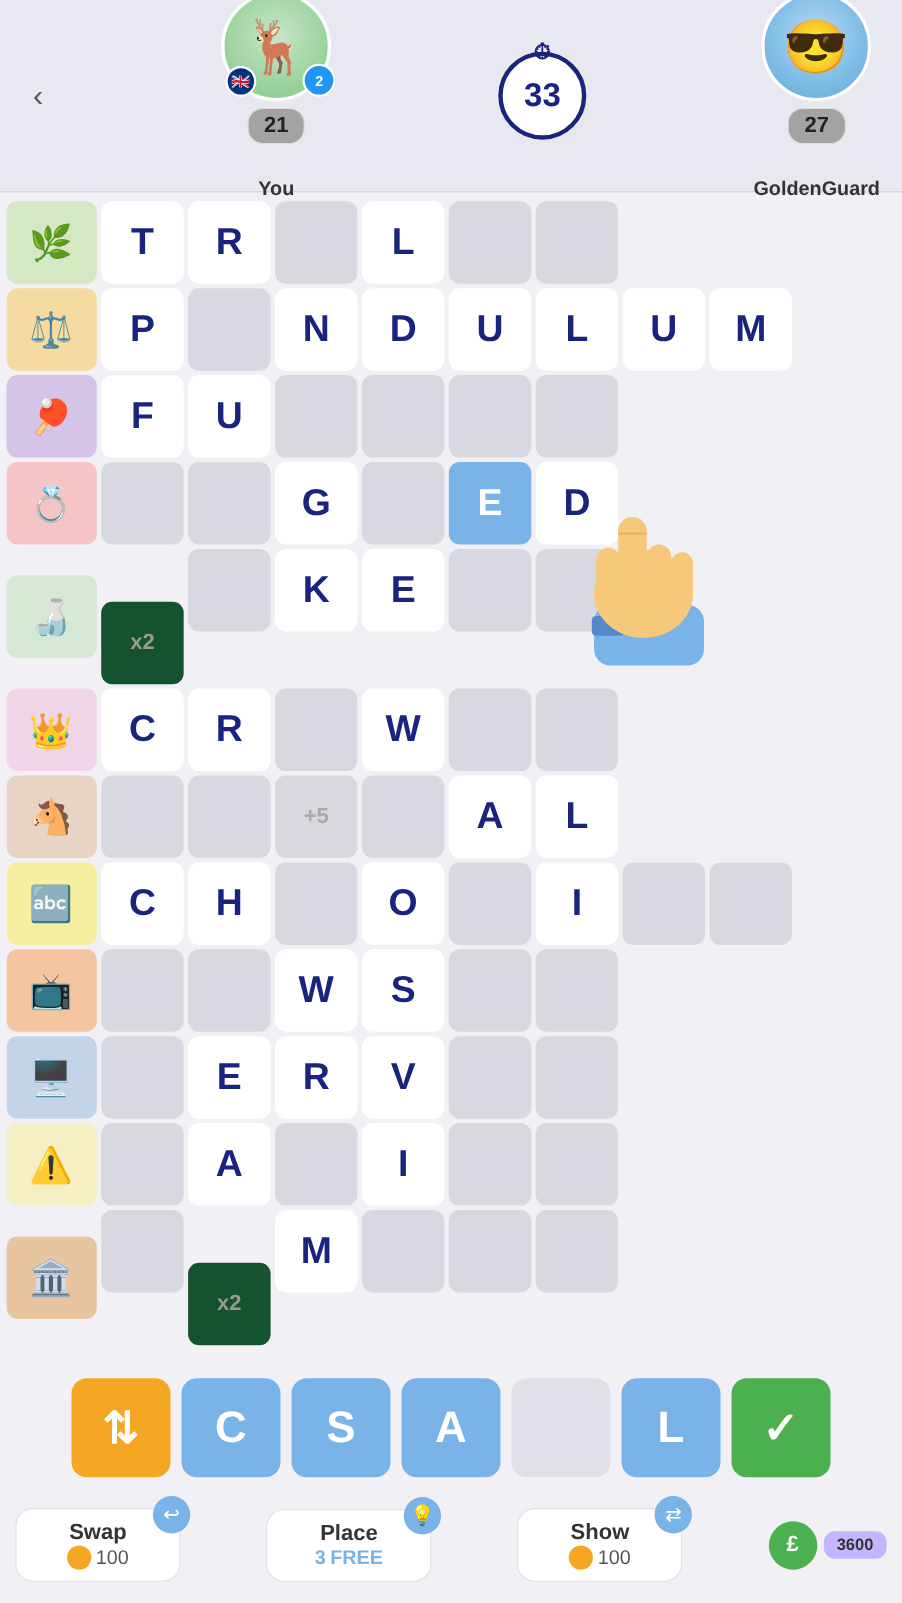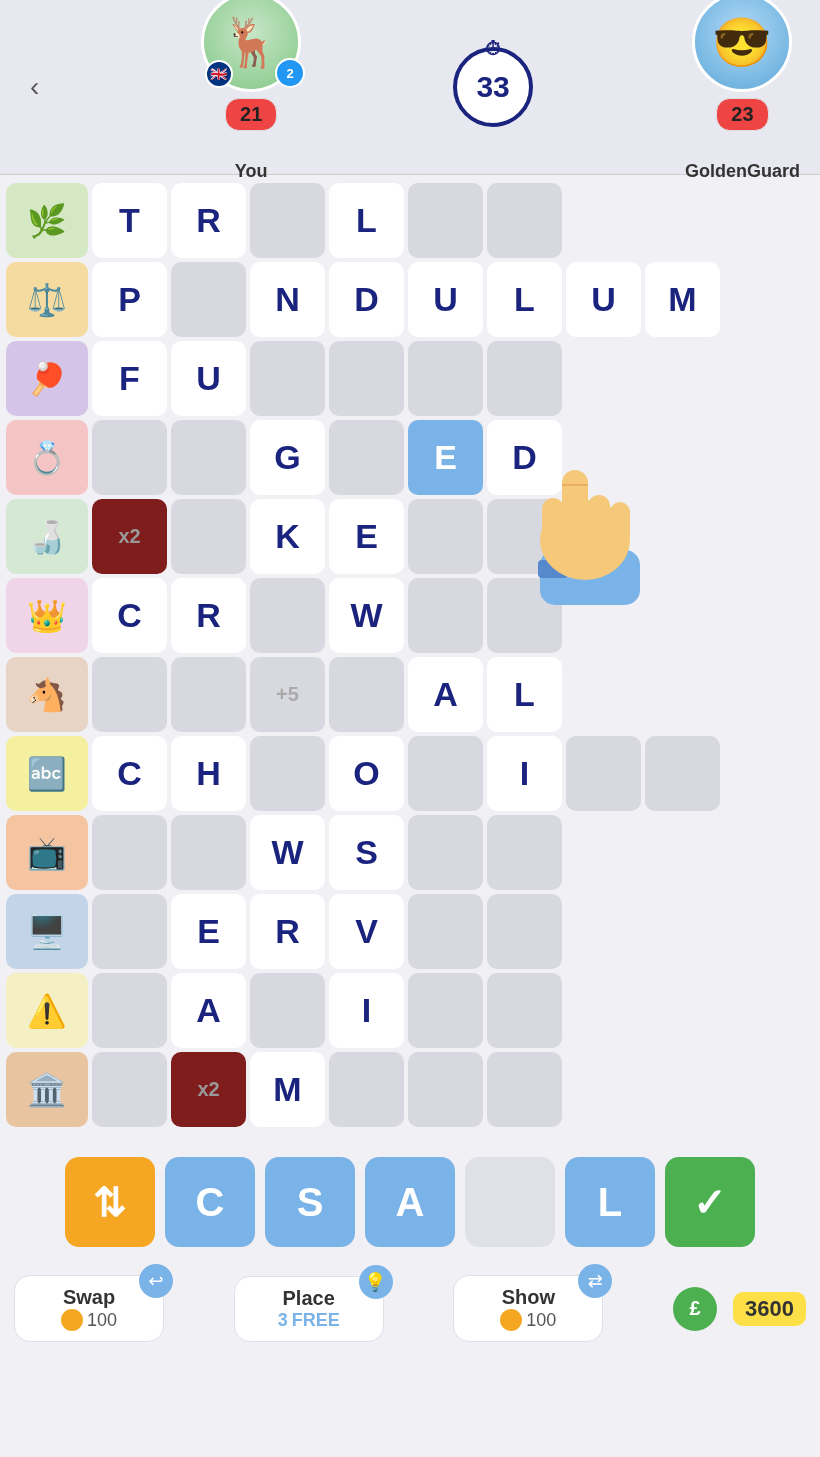--- a/index.html
+++ b/index.html
@@ -90,21 +90,21 @@
       font-weight: bold;
       border: 2px solid white;
     }
     .player-name {
       font-size: 18px;
       color: #333;
       font-weight: bold;
       margin-top: 24px;
     }
     .score-badge {
-      background: #ef4444;
+      background: #a3a3a3;
       border-radius: 14px;
       padding: 4px 14px;
       font-size: 20px;
       font-weight: bold;
       color: #222;
       border: 1px solid #ddd;
     }
     .timer-container {
       display: flex;
       flex-direction: column;
@@ -182,21 +182,21 @@
       color: #1a237e;
       flex-shrink: 0;
     }
     .cell-white { background: white; }
     .cell-gray { background: #d8d8e0; }
     .cell-blue {
       background: #7ab3e8;
       color: white;
       border-radius: 10px;
     }
-    .cell-multiplier { background: #7f1d1d; color: #999; font-size: 20px; }
+    .cell-multiplier { background: #14532d; color: #999; font-size: 20px; margin-top: 48px; }
     .cell-plus { background: #d8d8e0; color: #aaa; font-size: 20px; }
 
     
     .hand-overlay {
       position: absolute;
       top: 420px;
       left: 490px;
       width: 200px;
       height: 200px;
       pointer-events: none;
@@ -301,27 +301,26 @@
       border-radius: 50%;
       background: #4caf50;
       display: flex;
       align-items: center;
       justify-content: center;
       color: white;
       font-size: 22px;
       cursor: pointer;
     }
     .coins-amount {
-      background: #fde047;
+      background: #c4b5fd;
       border-radius: 10px;
       padding: 4px 12px;
-      font-size: 22px;
+      font-size: 15px;
       font-weight: bold;
       color: #333;
-      margin-left: 10px;
     }
   </style>
 </head>
 <body>
 
 <div class="header">
   <div class="back-btn">‹</div>
 
   <div class="player">
     <div class="avatar-container">
@@ -337,21 +336,21 @@
     <div class="timer-circle">
       <span class="timer-icon">⏱</span>
       <span>33</span>
     </div>
   </div>
 
   <div class="player">
     <div class="avatar-container">
       <div class="avatar-circle avatar-opponent">😎</div>
     </div>
-    <div class="score-badge">23</div>
+    <div class="score-badge">27</div>
     <div class="player-name">GoldenGuard</div>
   </div>
 </div>
 
 <div class="game-board" id="game-board">
 <div class="board-row">
       <div class="clue-image row1">🌿</div>
       <div class="cells">
         <div class="cell cell-white">T</div>
         <div class="cell cell-white">R</div>

